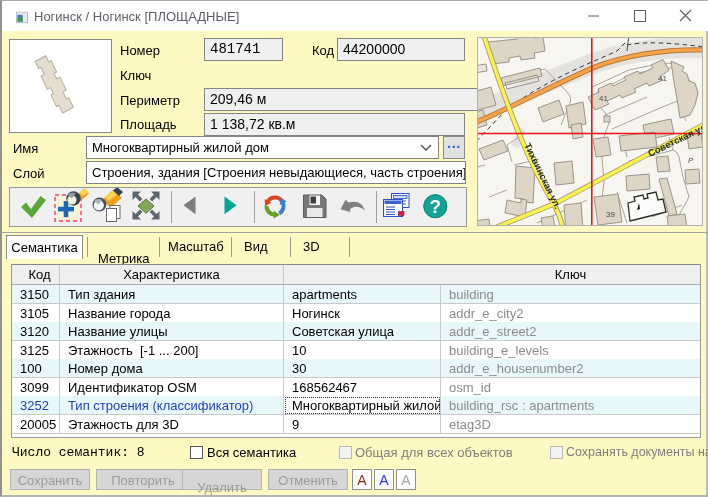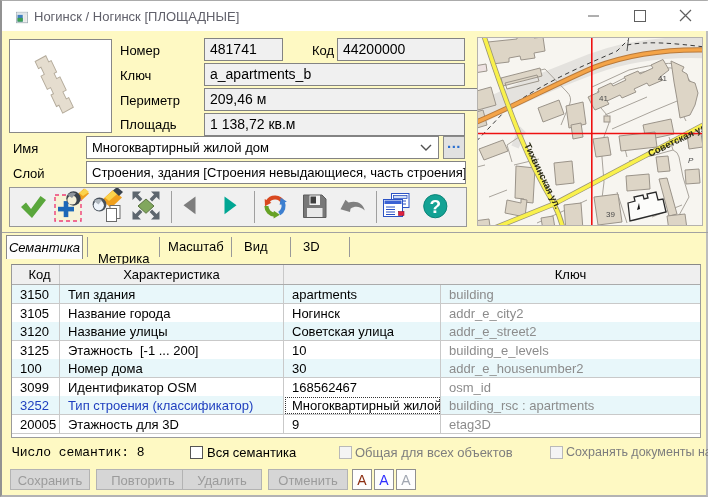--- a/index.html
+++ b/index.html
@@ -55,23 +55,22 @@
    </g>
   </svg>
  </div>
 
  <div class="lbl" style="left:118px;top:42px;">Номер</div>
  <div class="lbl" style="left:118px;top:67px;">Ключ</div>
  <div class="lbl" style="left:118px;top:92px;">Периметр</div>
  <div class="lbl" style="left:118px;top:116px;">Площадь</div>
  <div class="lbl" style="left:310px;top:42px;">Код</div>
 
- <div class="fld" style="left:202px;top:37px;width:79px;height:23px;">481741</div>
+ <div class="fld" style="left:202px;top:37px;width:79px;height:23px;font-family:Liberation Mono, monospace;">481741</div>
  <div class="fld" style="left:335px;top:37px;width:128px;height:23px;">44200000</div>
- <div class="fld" style="left:202px;top:62px;width:261px;height:23px;">a_apartments_b</div>
  <div class="fld" style="left:202px;top:87px;width:305px;height:23px;">209,46 м</div>
  <div class="fld" style="left:202px;top:112px;width:261px;height:23px;">1 138,72 кв.м</div>
 
  <div class="lbl" style="left:11px;top:140px;">Имя</div>
  <div class="fld white" style="left:84px;top:135px;width:353px;height:23px;">Многоквартирный жилой дом
    <svg style="position:absolute;right:6px;top:7px" width="12" height="8">
         <path d="M1,1 L6,6 L11,1" stroke="#505050" stroke-width="1.4" fill="none"></path>
       </svg>
  </div>
  <div style="position:absolute;left:441px;top:135px;width:22px;height:23px;background:#e1e1e1;border:1px solid #8a8a8a;color:#2a6fd0;font-weight:bold;text-align:center;font-size:15px;line-height:12px;letter-spacing:0.5px;">...</div>
@@ -245,21 +244,21 @@
     <text x="211" y="126" font-style="italic">Р</text>
    </g>
    <text x="0" y="0" font-family="Liberation Sans" font-size="9.6" font-weight="bold" fill="#2c2c18" transform="translate(47,108) rotate(64)">Тихвинская ул.</text>
    <text x="0" y="0" font-family="Liberation Sans" font-size="9.6" font-weight="bold" fill="#2c2c18" transform="translate(173,120) rotate(-26)">Советская ул.</text>
   </svg>
  </div>
 
  <div style="position:absolute;left:0px;top:231px;width:708px;height:1px;background:#a2a2a2;"></div>
 
  <div style="position:absolute;left:4px;top:233px;width:700px;height:25px;">
-   <div style="position:absolute;left:0;top:1px;width:77px;height:24px;background:#fdfdfd;border:1px solid #8a8a8a;border-bottom:none;box-shadow:inset 1px 1px 0 #fff;text-align:center;padding-top:4px;font-style:italic;">Семантика</div>
+   <div style="position:absolute;left:0;top:1px;width:77px;height:24px;background:#fdfdfd;border:1px solid #8a8a8a;border-bottom:none;box-shadow:inset 1px 1px 0 #fff;text-align:center;padding-top:4px;">Семантика</div>
    <div class="lbl" style="left:92px;top:5px;margin-top:12px;">Метрика</div>
    <div class="lbl" style="left:162px;top:5px;">Масштаб</div>
    <div class="lbl" style="left:238px;top:5px;">Вид</div>
    <div class="lbl" style="left:297px;top:5px;">3D</div>
    <div style="position:absolute;left:81px;top:3px;width:1px;height:20px;background:#999;"></div>
    <div style="position:absolute;left:153px;top:3px;width:1px;height:20px;background:#999;"></div>
    <div style="position:absolute;left:225px;top:3px;width:1px;height:20px;background:#999;"></div>
    <div style="position:absolute;left:284px;top:3px;width:1px;height:20px;background:#999;"></div>
    <div style="position:absolute;left:343px;top:3px;width:1px;height:20px;background:#999;"></div>
  </div>
@@ -324,18 +323,18 @@
  <div class="lbl" style="left:10px;top:444px;font-family:Liberation Mono, monospace;">Число семантик: 8</div>
  <div style="position:absolute;left:188px;top:445px;width:13px;height:13px;background:#fff;border:1px solid #555;"></div>
  <div class="lbl" style="left:205px;top:444px;">Вся семантика</div>
  <div style="position:absolute;left:337px;top:445px;width:13px;height:13px;background:#f4f4f4;border:1px solid #b9b9b9;"></div>
  <div class="lbl" style="left:353px;top:444px;color:#7e7e7e;">Общая для всех объектов</div>
  <div style="position:absolute;left:548px;top:445px;width:13px;height:13px;background:#f4f4f4;border:1px solid #b9b9b9;"></div>
  <div class="lbl" style="left:564px;top:444px;color:#7e7e7e;white-space:nowrap;width:142px;overflow:hidden;font-size:12.5px;">Сохранять документы на</div>
 
  <div class="btn" style="position:absolute;left:8px;top:468px;width:80px;height:21px;background:#d6d6d6;border:1px solid #b3b3b3;color:#9b9b9b;text-align:center;padding-top:3px;">Сохранить</div>
  <div class="btn" style="position:absolute;left:94px;top:468px;width:94px;height:21px;background:#d6d6d6;border:1px solid #b3b3b3;color:#9b9b9b;text-align:center;padding-top:3px;">Повторить</div>
- <div class="btn" style="position:absolute;left:180px;top:468px;width:80px;height:21px;background:#d6d6d6;border:1px solid #b3b3b3;color:#9b9b9b;text-align:center;padding-top:3px;">Удалить</div>
+ <div class="btn" style="position:absolute;left:180px;top:468px;width:80px;height:21px;background:#d6d6d6;border:1px solid #b3b3b3;color:#9b9b9b;text-align:center;padding-top:10px;">Удалить</div>
  <div class="btn" style="position:absolute;left:266px;top:468px;width:80px;height:21px;background:#d6d6d6;border:1px solid #b3b3b3;color:#9b9b9b;text-align:center;padding-top:3px;">Отменить</div>
  <div style="position:absolute;left:350px;top:468px;width:20px;height:21px;background:#fdfdfd;border:1px solid #909090;color:#8b2d10;text-align:center;padding-top:2px;font-size:14px;">А</div>
  <div style="position:absolute;left:372px;top:468px;width:20px;height:21px;background:#fdfdfd;border:1px solid #909090;color:#2f2fff;text-align:center;padding-top:2px;font-size:14px;">А</div>
  <div style="position:absolute;left:394px;top:468px;width:20px;height:21px;background:#fdfdfd;border:1px solid #909090;color:#a0a6b0;text-align:center;padding-top:2px;font-size:14px;">А</div>
 </div>
 
 </body></html>

